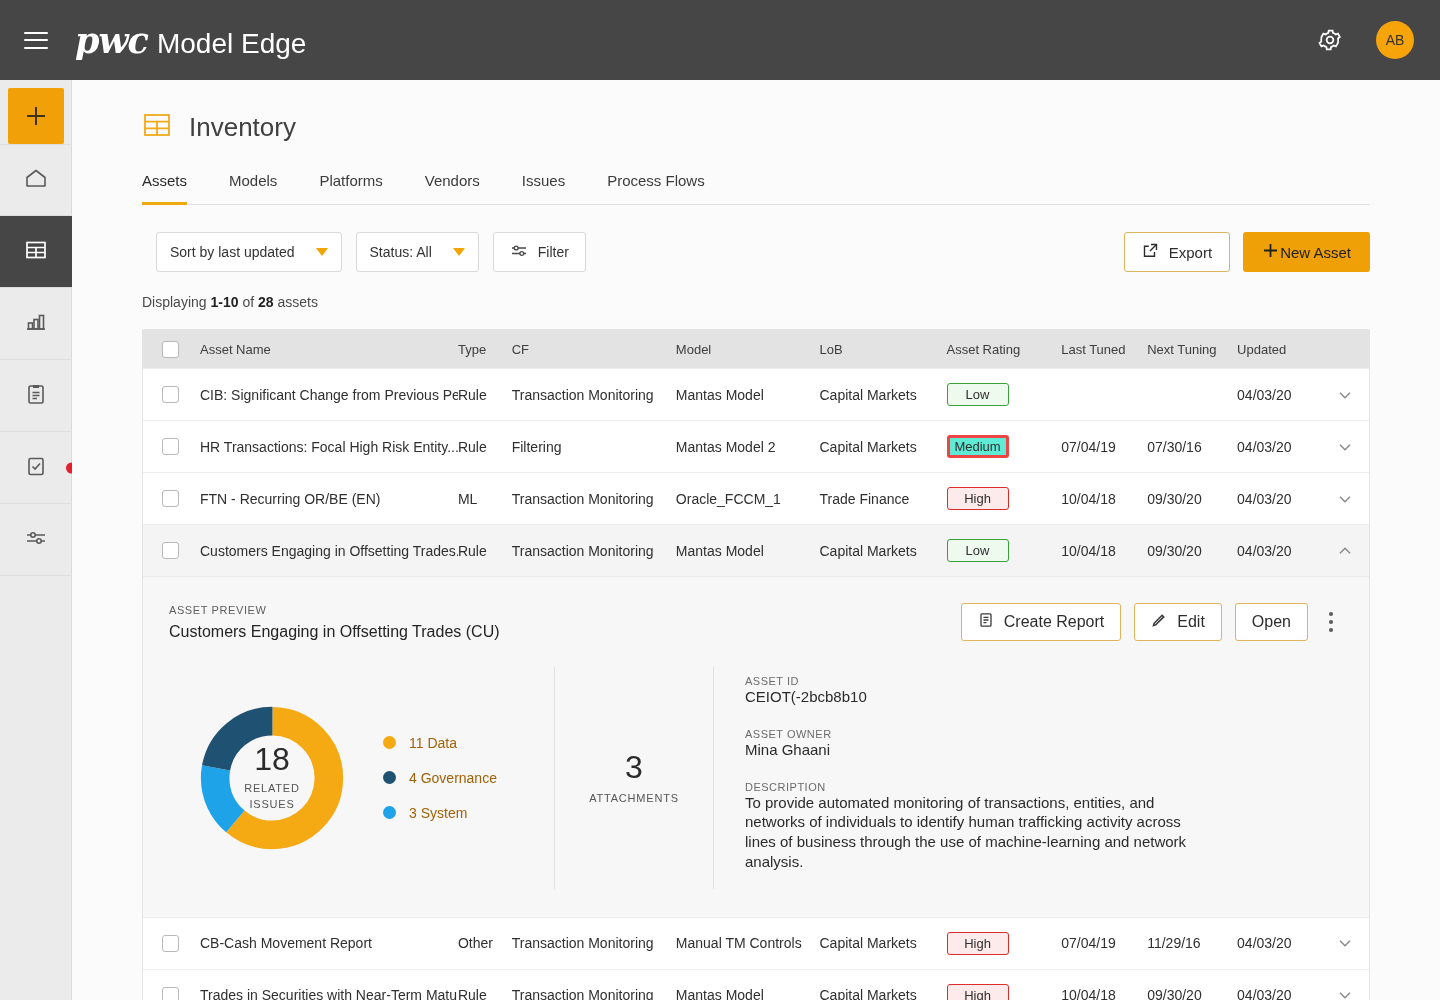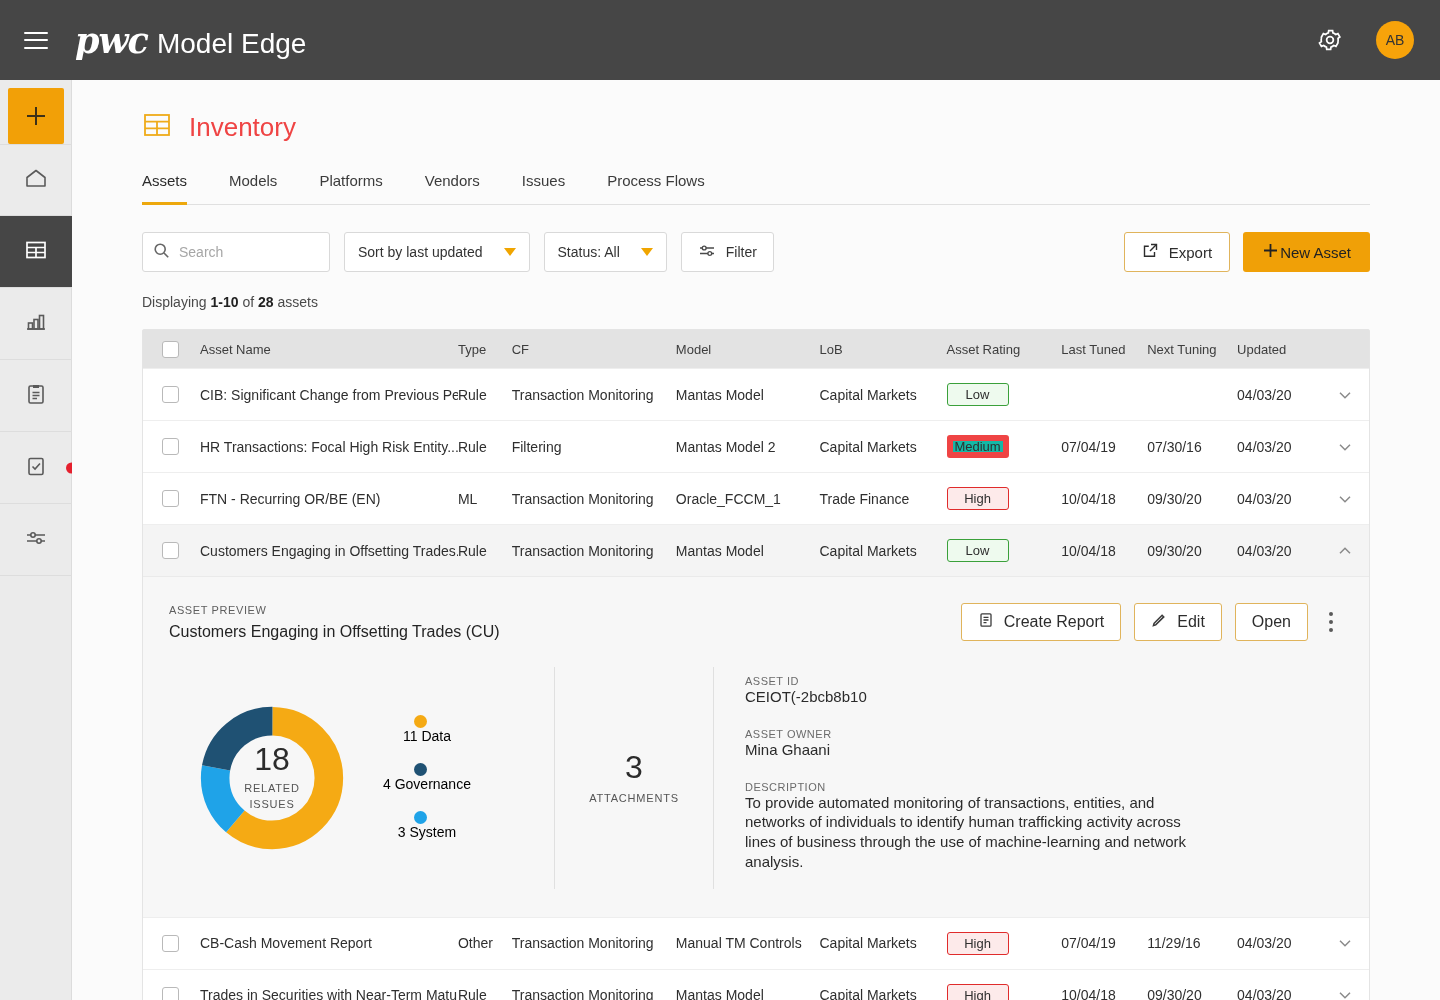--- a/index.html
+++ b/index.html
@@ -59,21 +59,21 @@
     position: absolute; right: -5px; top: 50%; transform: translateY(-50%);
     width: 11px; height: 11px; border-radius: 50%; background: #e5202e;
   }
 
   
   .main {
     position: absolute; top: 80px; left: 72px; width: 1368px; height: 920px;
     background: #fbfbfb; overflow: hidden;
   }
   .page-head { display: flex; align-items: center; padding: 30px 0 0 70px; }
-  .page-title { font-size: 26px; color: #ef4444; margin-left: 17px; font-weight: 400; }
+  .page-title { font-size: 26px; color: #404040; margin-left: 17px; font-weight: 400; }
 
   .tabs {
     margin: 28px 0 0 70px; width: 1228px;
     border-bottom: 1px solid #e0e0e0; display: flex; gap: 0;
   }
   .tab {
     font-size: 15px; color: #3b3b3b; padding: 0 0 13px 0; margin-right: 42px;
     cursor: pointer; border-bottom: 3px solid transparent; margin-bottom: -1px;
   }
   .tab.active { border-bottom-color: #eda80d; color: #2b2b2b; }
@@ -142,21 +142,21 @@
   .c-rate  { width: 100px; }
   .c-last  { width: 88px; margin-left: 17px; }
   .c-next  { width: 92px; }
   .c-upd   { width: 85px; }
   .c-chev  { width: 50px; display: flex; justify-content: center; cursor: pointer; }
   .badge {
     display: inline-flex; align-items: center; justify-content: center;
     width: 62px; height: 23px; border-radius: 3px; font-size: 13px;
   }
   .badge.low    { border: 1px solid #3aa03a; background: #eefaee; color: #2f2f2f; }
-  .badge.medium { border: 6px solid #ef4444; background: #14b8a6; color: #2f2f2f; }
+  .badge.medium { border: 3px solid #ef4444; background: #5eead4; color: #2f2f2f; }
   .badge.high   { border: 1px solid #e02b2b; background: #fdeaea; color: #2f2f2f; }
 
   
   .preview { background: #f7f7f7; border-top: 1px solid #eaeaea; padding: 26px 0 28px 0; }
   .preview-head { display: flex; align-items: center; padding: 0 28px 0 26px; }
   .preview-label { font-size: 11px; letter-spacing: 0.6px; color: #5e5e5e; }
   .preview-title { font-size: 16px; color: #242424; margin-top: 7px; font-weight: 400; }
   .preview-actions { margin-left: auto; display: flex; align-items: center; gap: 13px; }
   .pbtn {
     height: 38px; border: 1px solid #e0b45c; background: #fff; border-radius: 3px;
@@ -169,21 +169,21 @@
   .preview-body { display: flex; align-items: stretch; margin-top: 26px; padding: 0 28px 0 26px; }
   .donut-zone { width: 385px; display: flex; align-items: center; }
   .donut { width: 150px; height: 150px; position: relative; margin-left: 28px; }
   .donut-center {
     position: absolute; inset: 0; display: flex; flex-direction: column;
     align-items: center; justify-content: center; text-align: center;
   }
   .donut-num { font-size: 32px; color: #2b2b2b; line-height: 1; }
   .donut-cap { font-size: 11px; color: #555; letter-spacing: 0.8px; line-height: 1.45; margin-top: 6px; }
   .legend { margin-left: 36px; display: flex; flex-direction: column; gap: 19px; }
-  .legend-item { display: flex; align-items: center; font-size: 14px; color: #000000; flex-direction: column; }
+  .legend-item { display: flex; align-items: center; font-size: 14px; color: #a16207; }
   .legend-dot { width: 13px; height: 13px; border-radius: 50%; margin-right: 13px; flex: none; }
 
   .attach-zone {
     width: 160px; border-left: 1px solid #e0e0e0; border-right: 1px solid #e0e0e0;
     display: flex; flex-direction: column; align-items: center; justify-content: center;
   }
   .attach-num { font-size: 32px; color: #2b2b2b; line-height: 1; }
   .attach-cap { font-size: 11px; color: #555; letter-spacing: 0.8px; margin-top: 9px; }
 
   .meta-zone { flex: 1; padding-left: 31px; padding-top: 4px; }
@@ -296,29 +296,20 @@
   <div class="tabs">
     <div class="tab active">Assets</div>
     <div class="tab">Models</div>
     <div class="tab">Platforms</div>
     <div class="tab">Vendors</div>
     <div class="tab">Issues</div>
     <div class="tab">Process Flows</div>
   </div>
 
   <div class="controls">
-    <div class="search-box">
-      <span>
-        <svg width="17" height="17" viewBox="0 0 17 17" fill="none" stroke="#666" stroke-width="1.6">
-          <circle cx="7.2" cy="7.2" r="5"></circle>
-            <path d="M11 11l4.2 4.2"></path>
-        </svg>
-      </span>
-      <input type="text" placeholder="Search" style="">
-    </div>
 
     <div class="select-btn">
       <span>Sort by last updated</span>
       <span class="caret"></span>
     </div>
 
     <div class="select-btn">
       <span>Status: All</span>
       <span class="caret"></span>
     </div>

